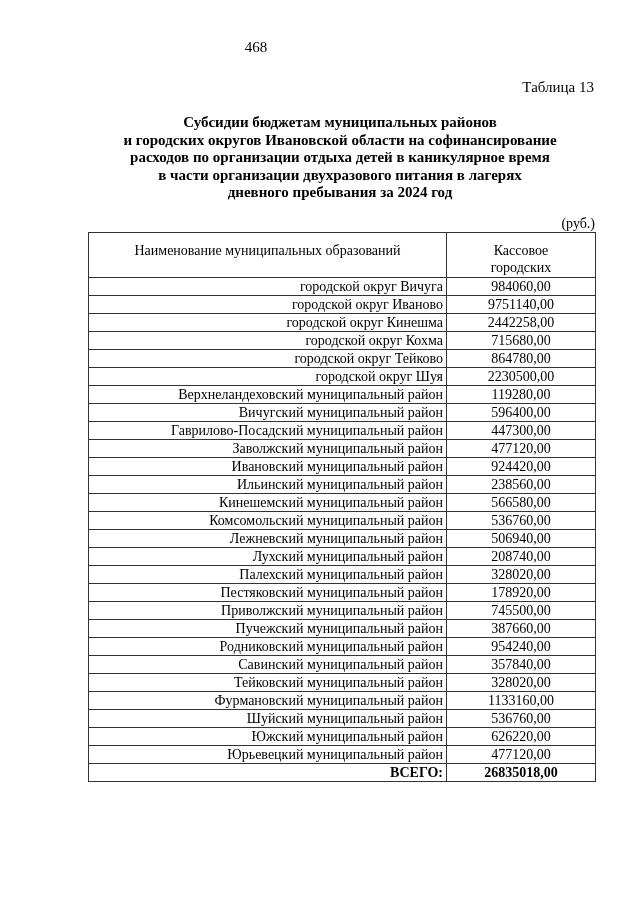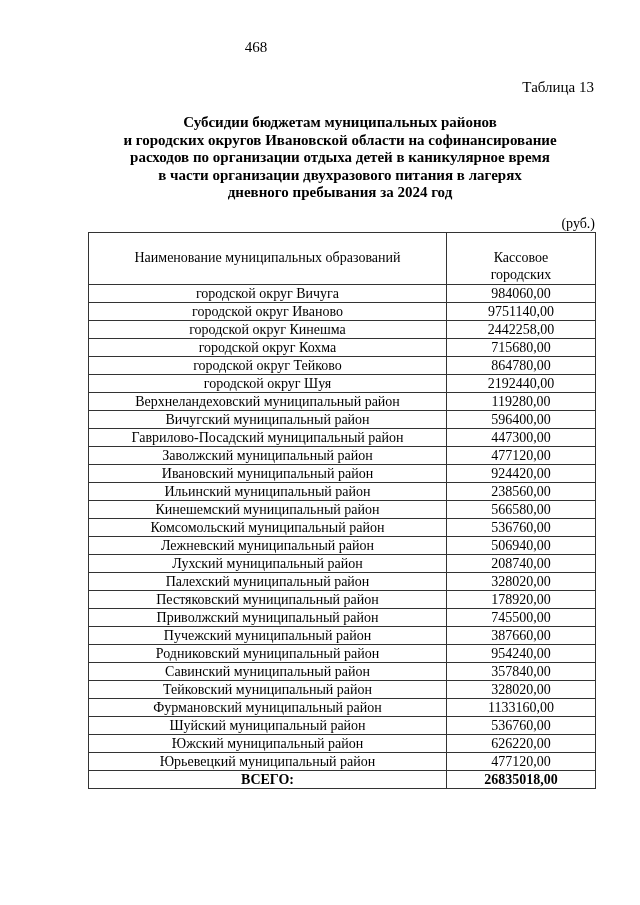--- a/index.html
+++ b/index.html
@@ -28,25 +28,25 @@
       position: absolute; top: 232px; left: 88px; width: 507px;
       border-collapse: collapse; table-layout: fixed;
       font-size: 14px;
     }
     table.data-table th, table.data-table td {
       border: 1px solid #333; padding: 0 3px; height: 17px; line-height: 16px;
       overflow: hidden; white-space: nowrap;
     }
     table.data-table th {
       font-weight: normal; text-align: center; vertical-align: top; height: 35px;
-      line-height: 17px; padding-top: 16px;
+      line-height: 17px; padding-top: 9px;
     }
     col.c1 { width: 358px; }
     col.c2 { width: 149px; }
-    td.name { text-align: center; }
+    td.name { text-align: right; }
     td.amount { text-align: center; margin-left: 37px; }
     tr.total-row td { font-weight: bold; }
   </style>
 </head>
 <body>
 
 <div class="page-number">468</div>
 <div class="table-label">Таблица 13</div>
 
 <div class="doc-title">
@@ -89,21 +89,21 @@
     <tr>
         <td class="name">городской округ Кохма</td>
         <td class="amount">715680,00</td>
       </tr>
     <tr>
         <td class="name">городской округ Тейково</td>
         <td class="amount">864780,00</td>
       </tr>
     <tr>
         <td class="name">городской округ Шуя</td>
-        <td class="amount">2192440,00</td>
+        <td class="amount">2230500,00</td>
       </tr>
     <tr>
         <td class="name">Верхнеландеховский муниципальный район</td>
         <td class="amount">119280,00</td>
       </tr>
     <tr>
         <td class="name">Вичугский муниципальный район</td>
         <td class="amount">596400,00</td>
       </tr>
     <tr>

